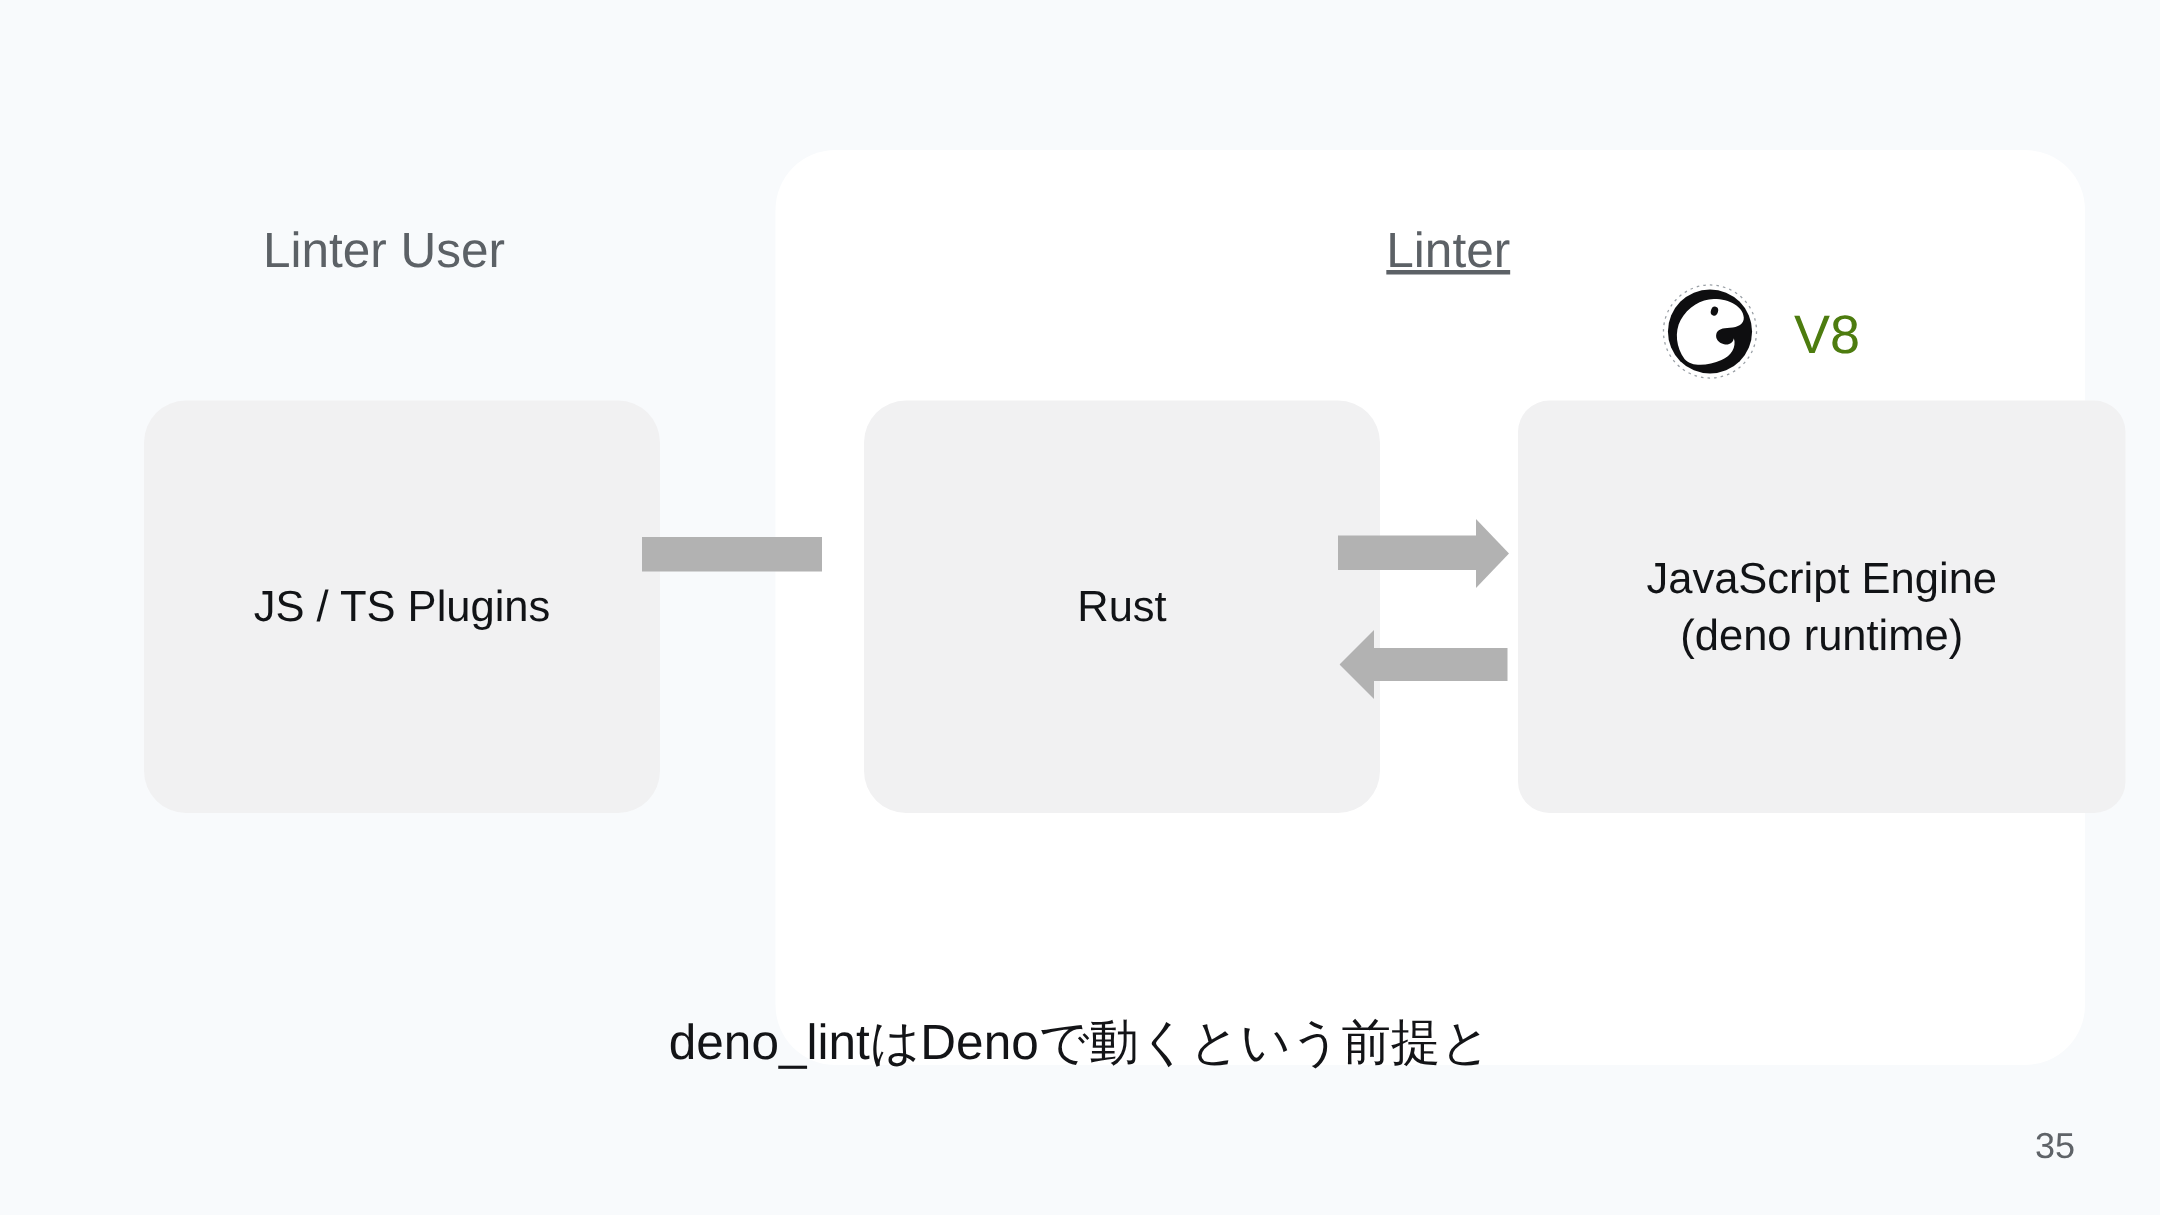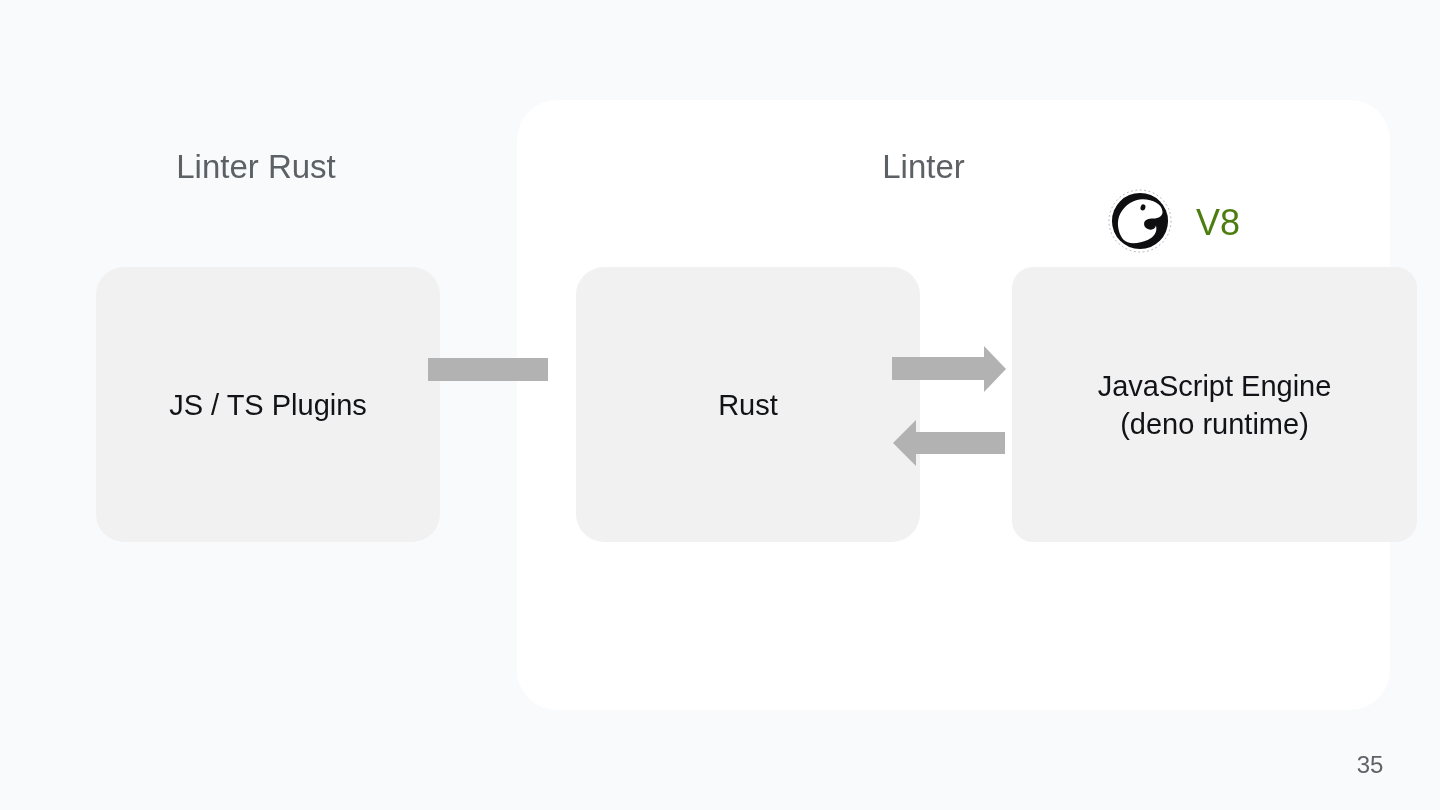--- a/index.html
+++ b/index.html
@@ -14,21 +14,21 @@
   .panel{
     left:517px;top:100px;width:873px;height:610px;
     background:#ffffff;border-radius:40px;
   }
   
   .heading{
     top:147px;height:40px;line-height:40px;
     font-size:33px;color:#5c6166;text-align:center;white-space:nowrap;
   }
   .heading-left{left:84px;width:344px;}
-  .heading-right{left:487px;width:873px;}
+  .heading-right{left:529px;width:873px;text-decoration:underline;}
   
   .node{
     top:267px;width:344px;height:275px;
     background:#f1f1f2;border-radius:28px;
     display:flex;flex-direction:column;align-items:center;justify-content:center;
     font-size:29px;color:#111316;text-align:center;line-height:38px;
   }
   .node-plugins{left:96px;}
   .node-rust{left:576px;}
   .node-engine{left:1012px;width:405px;border-radius:21px;}
@@ -56,21 +56,21 @@
   .page-number{
     left:1330px;top:751px;width:80px;height:26px;
     text-align:center;font-size:24px;color:#5f6368;
   }
 </style>
 </head>
 <body>
 
 <div class="abs panel"></div>
 
-<div class="abs heading heading-left">Linter Rust</div>
+<div class="abs heading heading-left">Linter User</div>
 <div class="abs heading heading-right">Linter</div>
 
 <svg class="abs deno-logo" viewBox="0 0 80 80" xmlns="http://www.w3.org/2000/svg">
   <circle cx="40" cy="40" r="36.5" fill="none" stroke="#9aa0a6" stroke-width="1" stroke-dasharray="2 3.2"></circle>
   <circle cx="40" cy="40" r="33" fill="#0e0e10"></circle>
   <path fill="#ffffff" d="M20 61.5
     C13.5 53 12 40 17 31
     C22.5 21 33 14.5 43 14.5
     C55.5 14.5 66 20.5 66.5 29
     C66.8 34 62 36.8 55.5 37
@@ -100,15 +100,16 @@
   <rect x="0" y="13" width="92" height="23" fill="#b2b2b2"></rect>
   <polygon points="92,2 114,25 92,48" fill="#b2b2b2"></polygon>
 </svg>
 
 <svg class="abs arrow arrow-left" width="113" height="50" viewBox="0 0 113 50" xmlns="http://www.w3.org/2000/svg">
   <polygon points="0,25 23,2 23,48" fill="#b2b2b2"></polygon>
   <rect x="22" y="14" width="90" height="22" fill="#b2b2b2"></rect>
 </svg>
 
 <div class="abs caption">
+  <div>deno_lintはDenoで動くという前提と</div>
 </div>
 
 <div class="abs page-number">35</div>
 
 </body></html>

